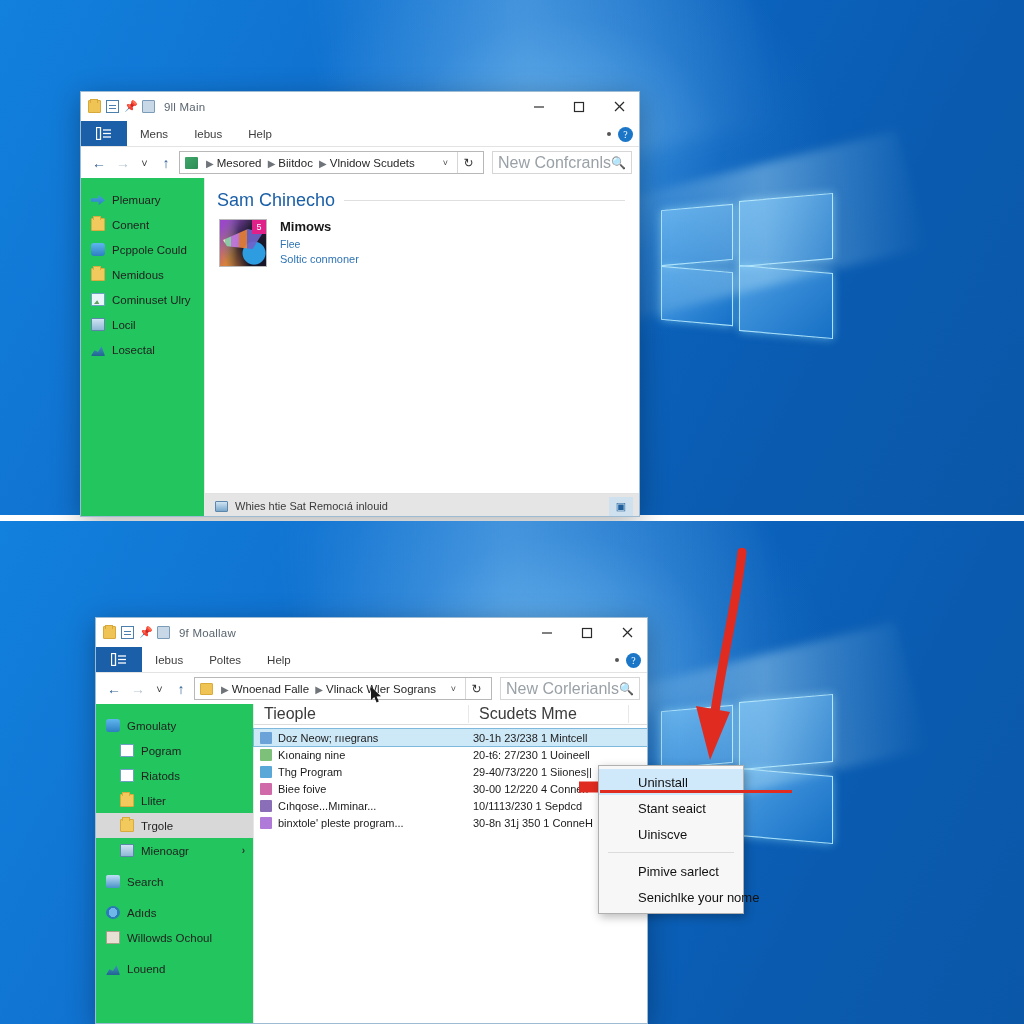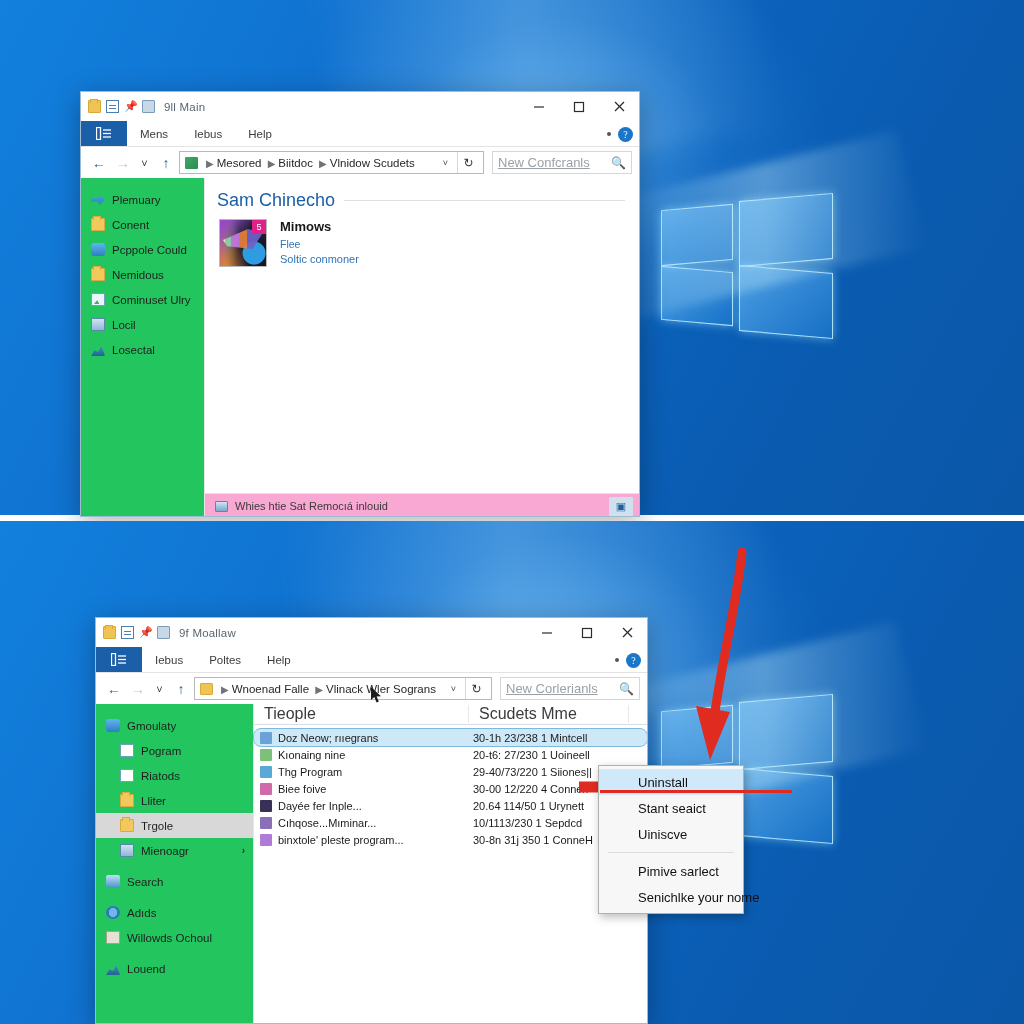--- a/index.html
+++ b/index.html
@@ -157,21 +157,21 @@
     border-left: 1px solid #d6d6d6; width: 22px; height: 21px;
     display:flex; align-items:center; justify-content:center;
     color:#333; font-size: 12px;
   }
   .searchbox {
     width: 140px; height: 23px; margin-left: 6px;
     border: 1px solid #d6d6d6; background: #fff;
     display: flex; align-items: center;
     padding: 0 5px;
   }
-  .searchbox .ph { flex: 1; font-size: 13px; color: #9aa1a7; text-decoration: underline; }
+  .searchbox .ph { flex: 1; font-size: 16px; color: #9aa1a7; }
   .searchbox .mag { color: #4a4a4a; font-size: 12px; }
 
   
   .wbody { display: flex; background: #fff; }
   .navpane {
     width: 124px; flex: none;
     background: #22c55e;
     border-right: 1px solid #e6e6e6;
     padding-top: 9px;
   }
@@ -233,21 +233,21 @@
     opacity: .92; filter: blur(.3px);
   }
   .tile-meta .tname { font-size: 13px; font-weight: bold; color: #161616; }
   .tile-meta .tsub  { font-size: 10.5px; color: #2f74b5; margin-top: 4px; }
   .tile-meta .tsub2 { font-size: 11px; color: #2f74b5; margin-top: 3px; }
 
   .statusbar {
     position: absolute; left: 0; right: 0; bottom: 0;
     height: 25px; border-top: 1px solid #e2e2e2;
     display: flex; align-items: center; padding-left: 10px;
-    font-size: 11px; color: #3a3a3a; background: #f9a8d4;
+    font-size: 11px; color: #3a3a3a; background: #e5e5e5;
   }
   .statusbar .sbic {
     width: 13px; height: 11px; margin-right: 7px;
     background: linear-gradient(180deg,#cfe3f2,#7aa8cc); border:1px solid #5c87aa; border-radius:1px;
   }
   .statusbar .sright {
     margin-left: auto; margin-right: 6px;
     width: 24px; height: 19px; background: #cfe0ee;
     display: flex; align-items: center; justify-content: center;
     color: #1e5f9c; font-size: 11px;
@@ -259,21 +259,21 @@
     border-bottom: 1px solid #dcdcdc;
     font-size: 16px; color: #3b3b3b;
   }
   .listhead .col1 { width: 215px; padding-left: 10px; border-right: 1px solid #e8e8e8; }
   .listhead .col2 { flex: 1; padding-left: 10px; border-right: 1px solid #e8e8e8;}
   .listhead .col3 { width: 18px; }
   .frow {
     display: flex; align-items: center; height: 17px;
     font-size: 11px; color: #1b1b1b;
   }
-  .frow.sel { background: #cde8f7; outline: 1px solid #7eb9dd; border-radius: 7px; }
+  .frow.sel { background: #cde8f7; outline: 1px solid #7eb9dd; }
   .frow .c1 { width: 215px; display: flex; align-items: center; gap: 6px; padding-left: 6px; white-space: nowrap; overflow: hidden;}
   .frow .c2 { flex: 1; white-space: nowrap; overflow: hidden; padding-left: 4px; }
   .fic { width: 12px; height: 12px; flex: none; border-radius: 1px; }
 
   
   .ctxmenu {
     position: absolute;
     background: #f7f7f7;
     border: 1px solid #b0b0b0;
     box-shadow: 2px 3px 9px rgba(0,0,0,0.28);
@@ -592,27 +592,20 @@
           </div>
           <div class="frow">
             <span class="c1">
               <span class="fic" style="background:#d06aa8"></span>
               <span>Biee foive</span>
             </span>
             <span class="c2">30-00 12/220 4 Connex</span>
           </div>
           <div class="frow">
             <span class="c1">
-              <span class="fic" style="background:#3a2f55"></span>
-              <span>Dayée fer Inple...</span>
-            </span>
-            <span class="c2">20.64 114/50 1 Urynett</span>
-          </div>
-          <div class="frow">
-            <span class="c1">
               <span class="fic" style="background:#8a6fb8"></span>
               <span>Cıhqose...Mıminar...</span>
             </span>
             <span class="c2">10/1113/230 1 Sepdcd</span>
           </div>
           <div class="frow">
             <span class="c1">
               <span class="fic" style="background:#b07ad8"></span>
               <span>binxtole' pleste program...</span>
             </span>

